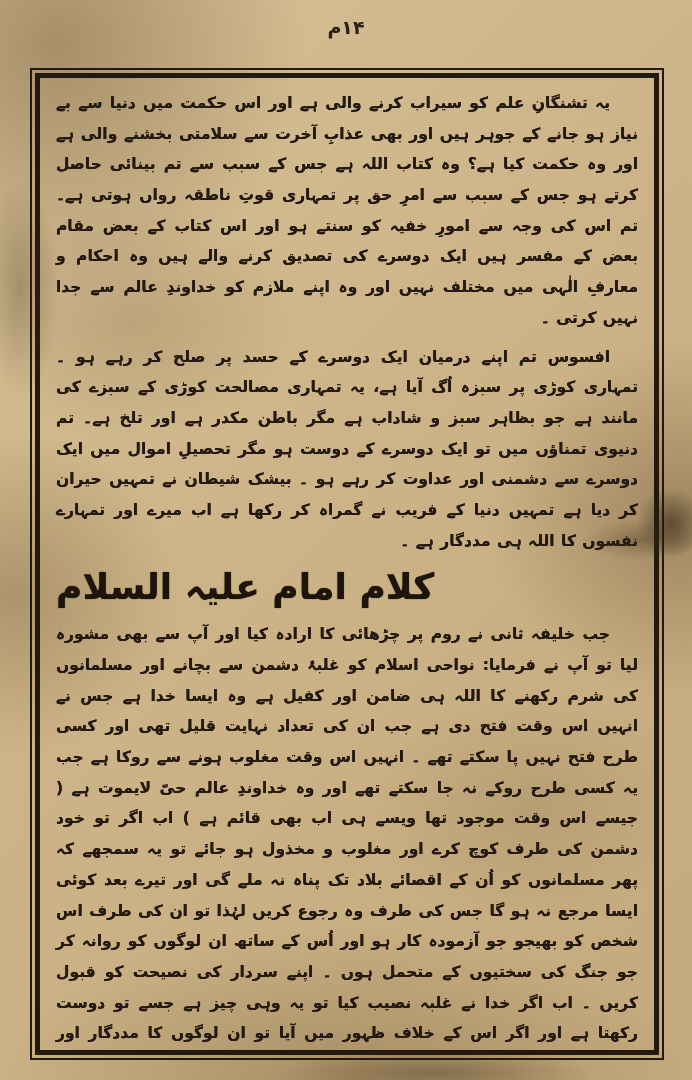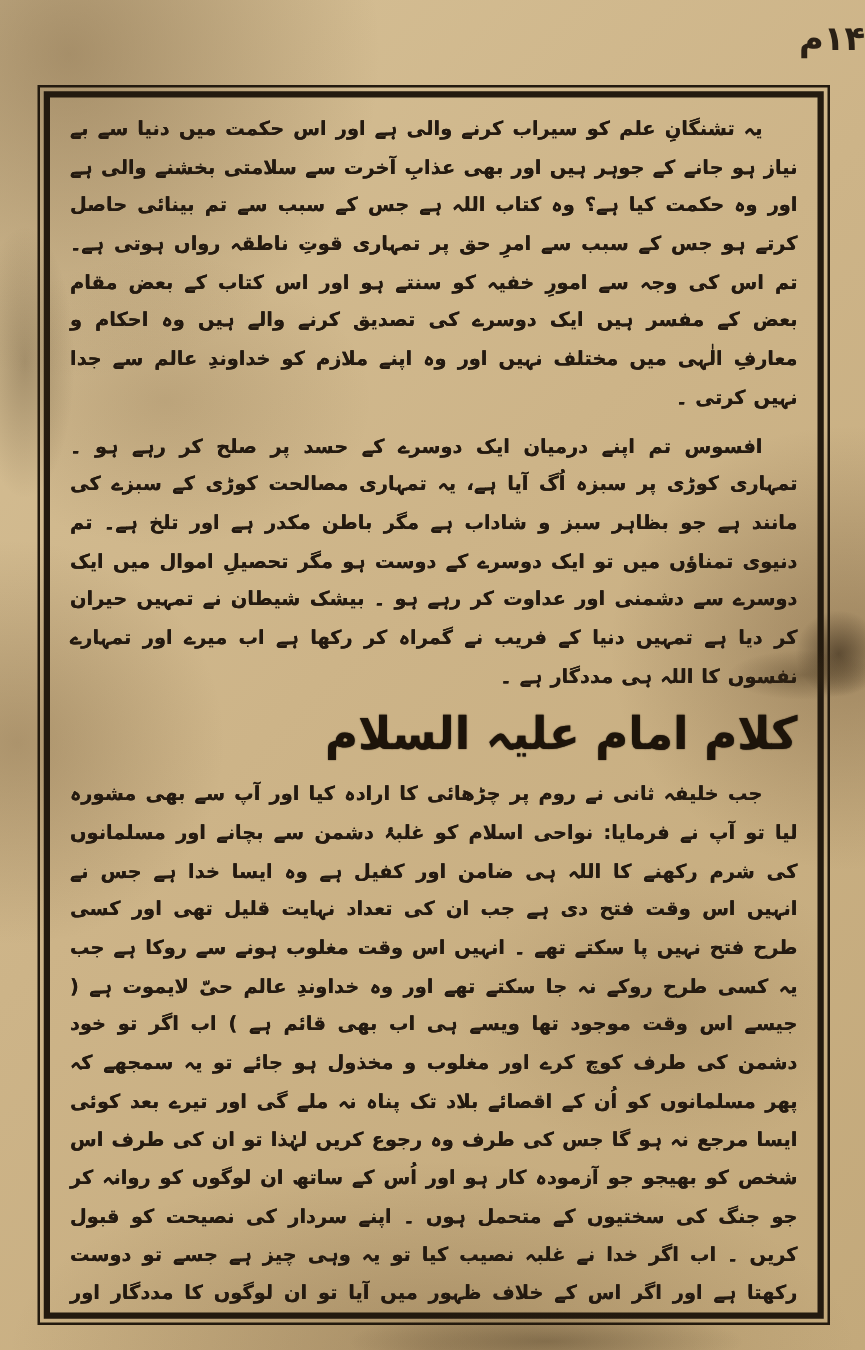--- a/index.html
+++ b/index.html
@@ -12,22 +12,22 @@
       radial-gradient(ellipse 60% 40% at 8% 4%, rgba(90,65,35,.38), transparent 60%),
       radial-gradient(ellipse 50% 30% at 98% 48%, rgba(80,55,30,.35), transparent 55%),
       radial-gradient(ellipse 40% 25% at 2% 55%, rgba(90,65,35,.30), transparent 60%),
       radial-gradient(ellipse 70% 20% at 50% 100%, rgba(95,70,40,.30), transparent 70%),
       linear-gradient(135deg,#d6c096 0%, #cdb488 45%, #c3a97b 100%);
     font-family:"DejaVu Sans", sans-serif;
     color:#241a10;
   }
   .page-marker{
     position:absolute;top:16px;left:0;right:0;
-    text-align:right;
-    font-size:27px;font-weight:bold;
+    text-align:center;
+    font-size:19px;font-weight:bold;
     color:#2a2015;
     letter-spacing:1px;
   }
   .frame-outer{
     position:absolute;left:30px;right:28px;top:68px;bottom:20px;
     border:2px solid #231a0f;
     padding:3px;
     box-sizing:border-box;
   }
   .frame-inner{
@@ -47,21 +47,21 @@
     font-size:15.5px;
     line-height:1.98;
     font-weight:bold;
     margin:0 0 8px 0;
     word-spacing:1px;
     text-shadow:0 0 .4px #241a10;
   }
   .para.indent{text-indent:28px;}
   .heading{
     direction:rtl;
-    text-align:right;
+    text-align:left;
     font-size:36px;
     font-weight:bold;
     margin:10px 0 12px 0;
     color:#1d140a;
     text-shadow:0 0 1px #1d140a;
     letter-spacing:2px;
   }
   .stain{
     position:absolute;border-radius:50%;
     pointer-events:none;

